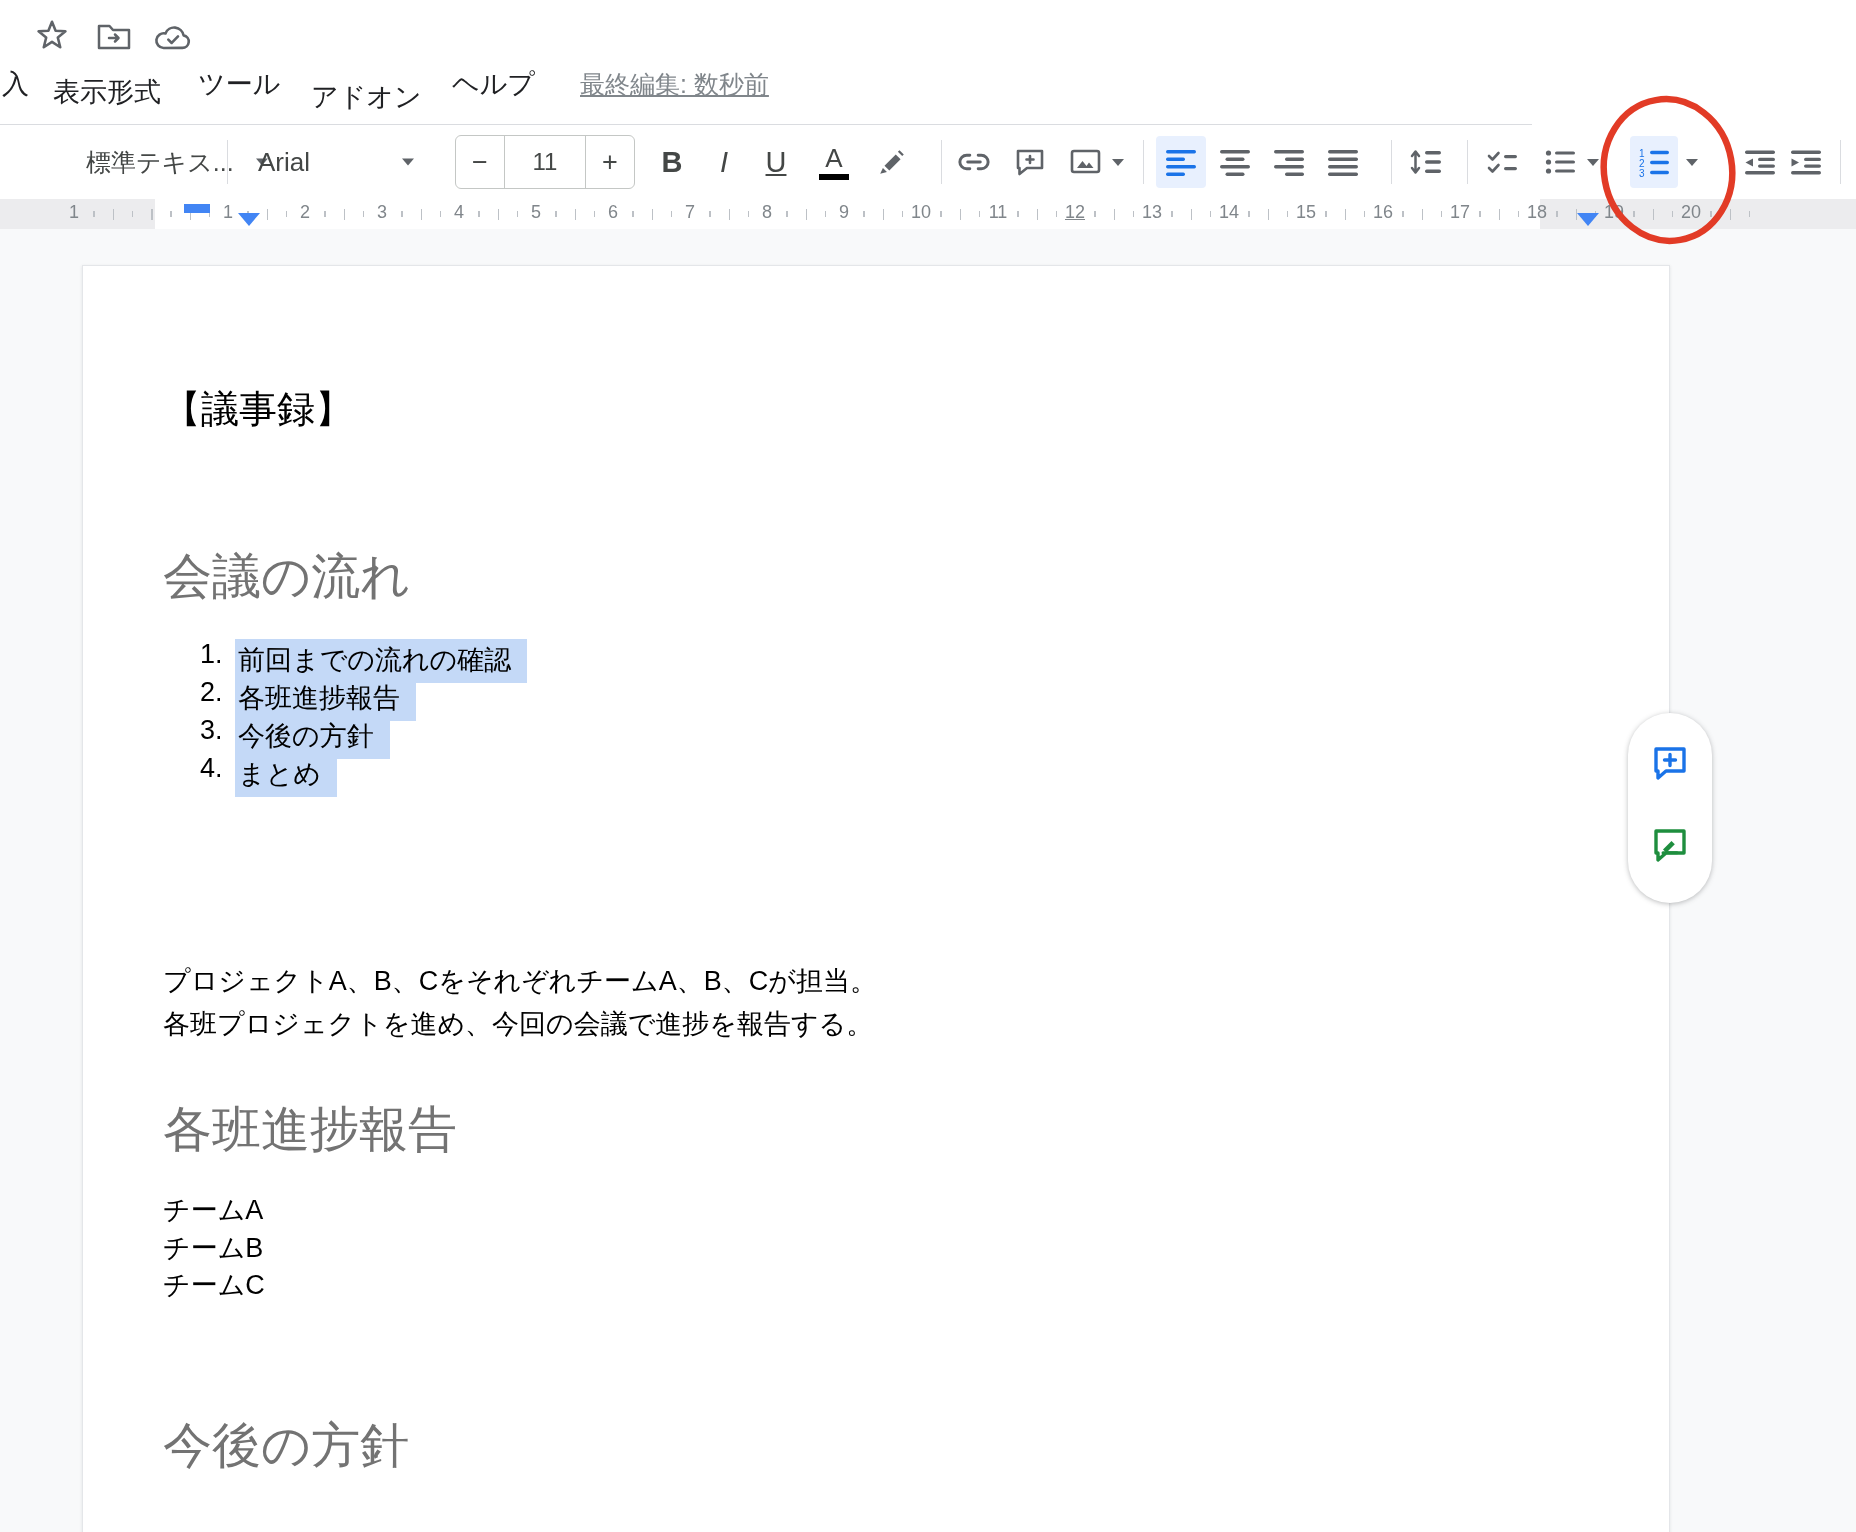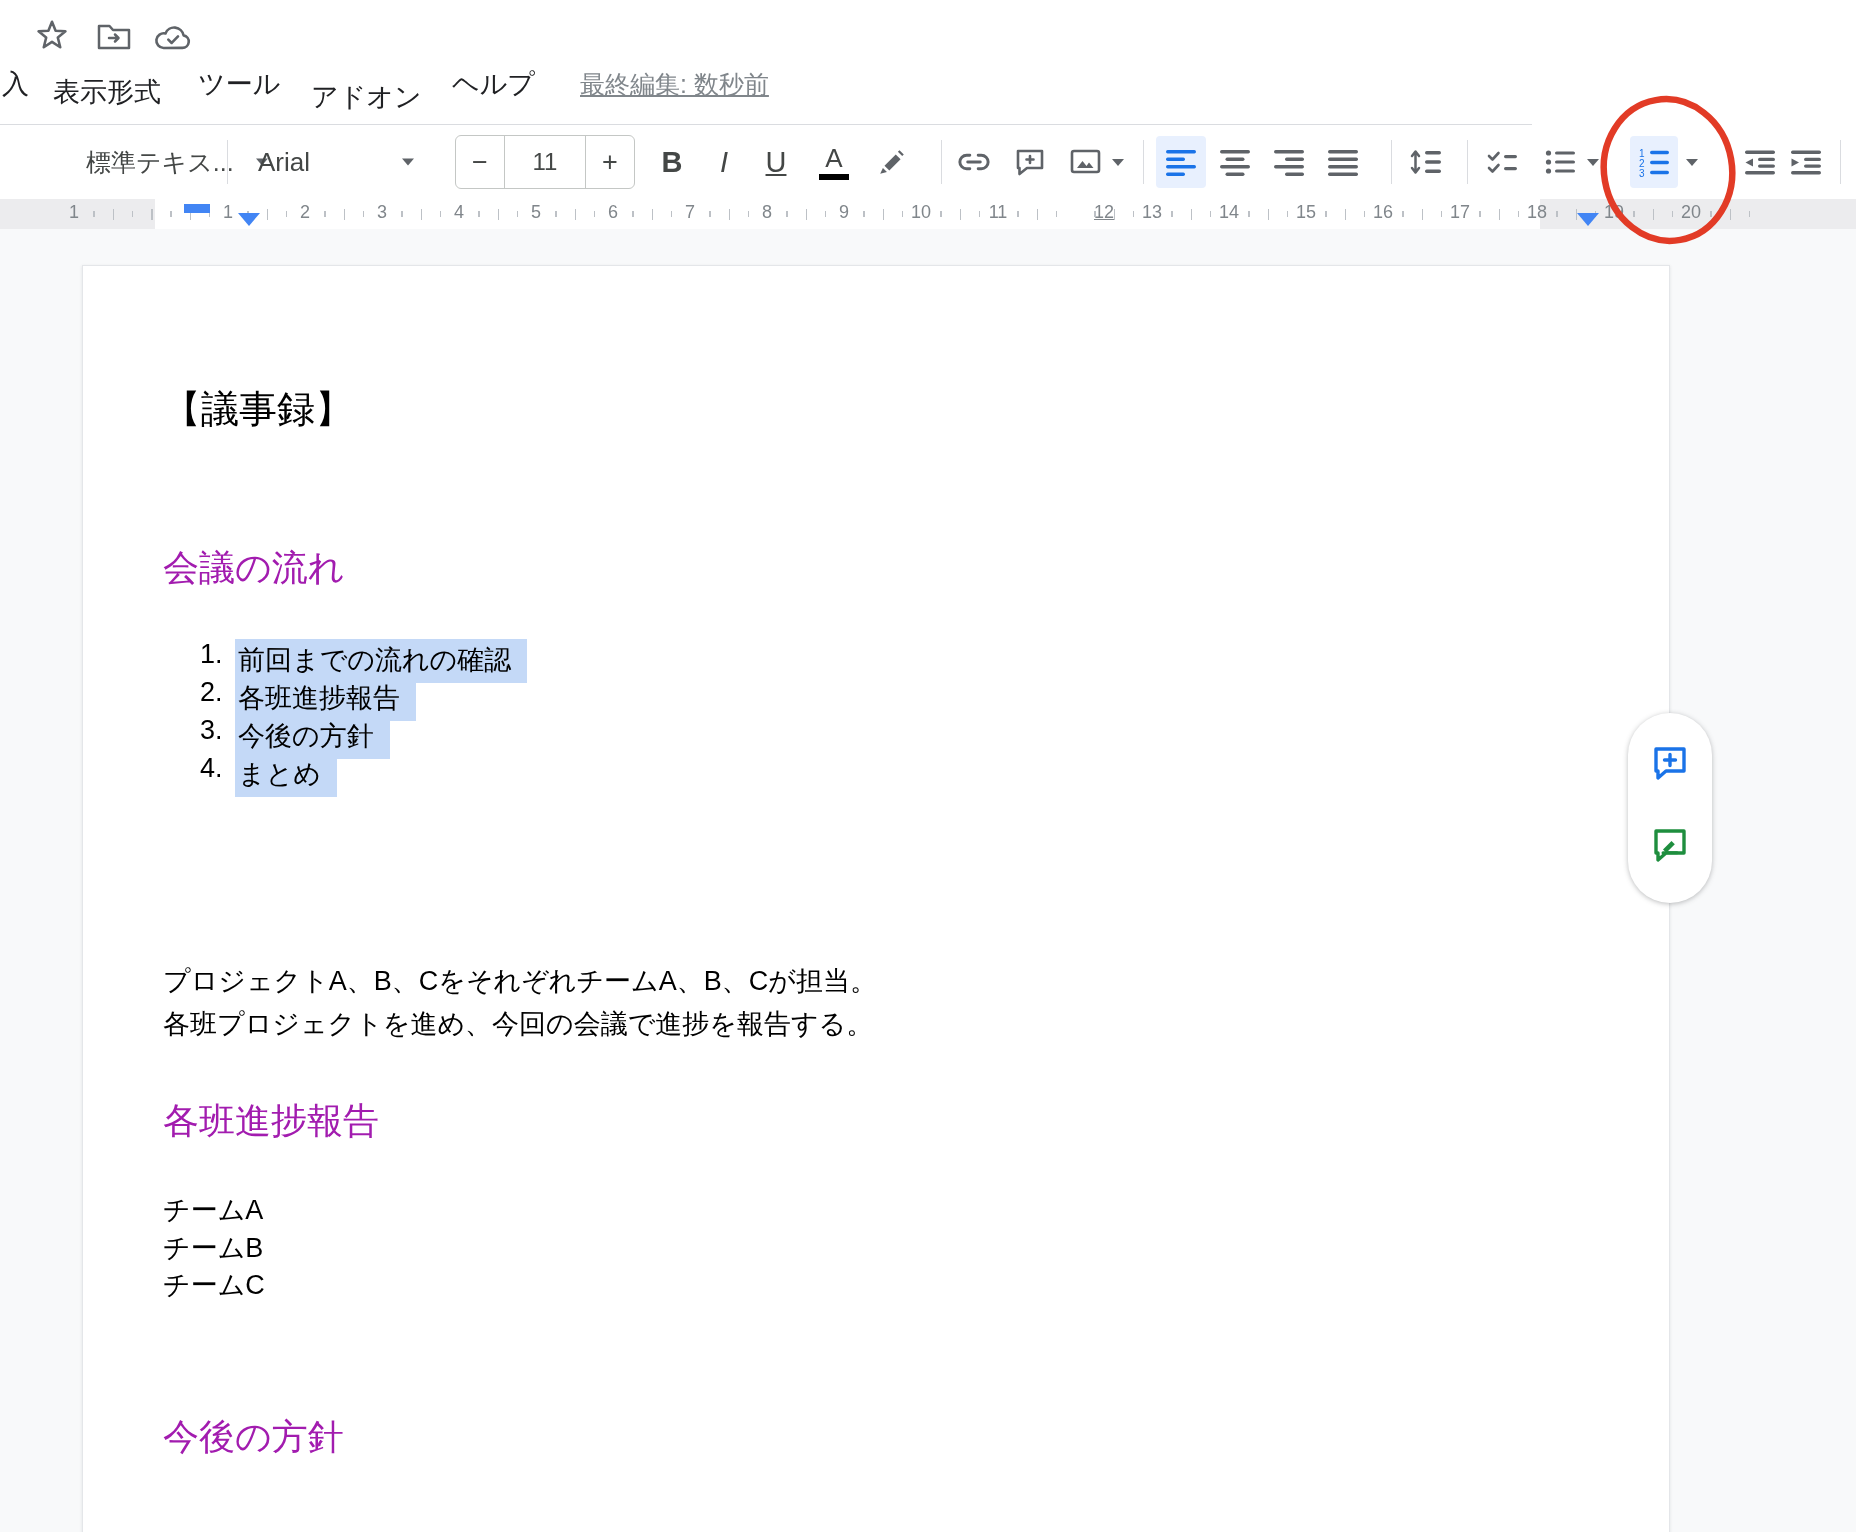--- a/index.html
+++ b/index.html
@@ -32,21 +32,21 @@
   .ruler-gray { position:absolute; top:0; height:30px; background:#ececee; }
   .ruler-num { position:absolute; top:3px; font-size:18px; color:#80868b; transform:translateX(-50%); }
   .ruler-tick { position:absolute; width:1.5px; background:#bdc1c6; }
   .ind-tri { position:absolute; width:0; height:0; border-left:11px solid transparent; border-right:11px solid transparent; border-top:13px solid #4285f4; top:14px; cursor:pointer; }
   .ind-flag { position:absolute; top:5px; width:26px; height:9px; background:#4285f4; cursor:pointer; }
 
   
   .canvas { position:absolute; top:229px; left:0; width:1856px; height:1303px; background:#f8f9fa; }
   .page { position:absolute; left:82px; top:36px; width:1588px; height:1290px; background:#fff; border:1px solid #e4e6e9; box-shadow:0 1px 3px rgba(60,64,67,.12); cursor:text; }
   .doc-title { position:absolute; left:80px; top:118px; font-size:38px; color:#000; }
-  .doc-h { position:absolute; left:80px; font-size:36px; color:#a21caf; }
+  .doc-h { position:absolute; left:80px; font-size:49px; color:#737373; }
   .doc-body { position:absolute; left:80px; font-size:27px; color:#000; white-space:nowrap; }
   .li-row { position:absolute; height:38px; font-size:27px; color:#000; white-space:nowrap; }
   .li-num { position:absolute; left:117px; }
   .li-text { position:absolute; left:152px; padding:3px 16px 5px 3px; background:#c4d9f7; }
 
   
   .float-pill { position:absolute; left:1628px; top:713px; width:84px; height:190px; background:#fff; border-radius:42px; box-shadow:0 1px 5px rgba(60,64,67,.35); z-index:20; }
   .pill-btn { position:absolute; left:22px; width:40px; height:40px; cursor:pointer; }
 
   
@@ -251,21 +251,21 @@
         <span class="ruler-num" style="left: 305px;">2</span>
         <span class="ruler-num" style="left: 382px;">3</span>
         <span class="ruler-num" style="left: 459px;">4</span>
         <span class="ruler-num" style="left: 536px;">5</span>
         <span class="ruler-num" style="left: 613px;">6</span>
         <span class="ruler-num" style="left: 690px;">7</span>
         <span class="ruler-num" style="left: 767px;">8</span>
         <span class="ruler-num" style="left: 844px;">9</span>
         <span class="ruler-num" style="left: 921px;">10</span>
         <span class="ruler-num" style="left: 998px;">11</span>
-        <span class="ruler-num" style="left: 1104px; text-decoration: underline;">12</span>
+        <span class="ruler-num" style="left: 1075px; text-decoration: underline;">12</span>
         <span class="ruler-num" style="left: 1152px;">13</span>
         <span class="ruler-num" style="left: 1229px;">14</span>
         <span class="ruler-num" style="left: 1306px; text-align: right;">15</span>
         <span class="ruler-num" style="left: 1383px;">16</span>
         <span class="ruler-num" style="left: 1460px;">17</span>
         <span class="ruler-num" style="left: 1537px;">18</span>
         <span class="ruler-num" style="left: 1614px;">19</span>
         <span class="ruler-num" style="left: 1691px;">20</span>
         <span class="ruler-tick" style="left: 93.25px; height: 6px; top: 12px;"></span>
         <span class="ruler-tick" style="left: 112.5px; height: 11px; top: 9.5px;"></span>

